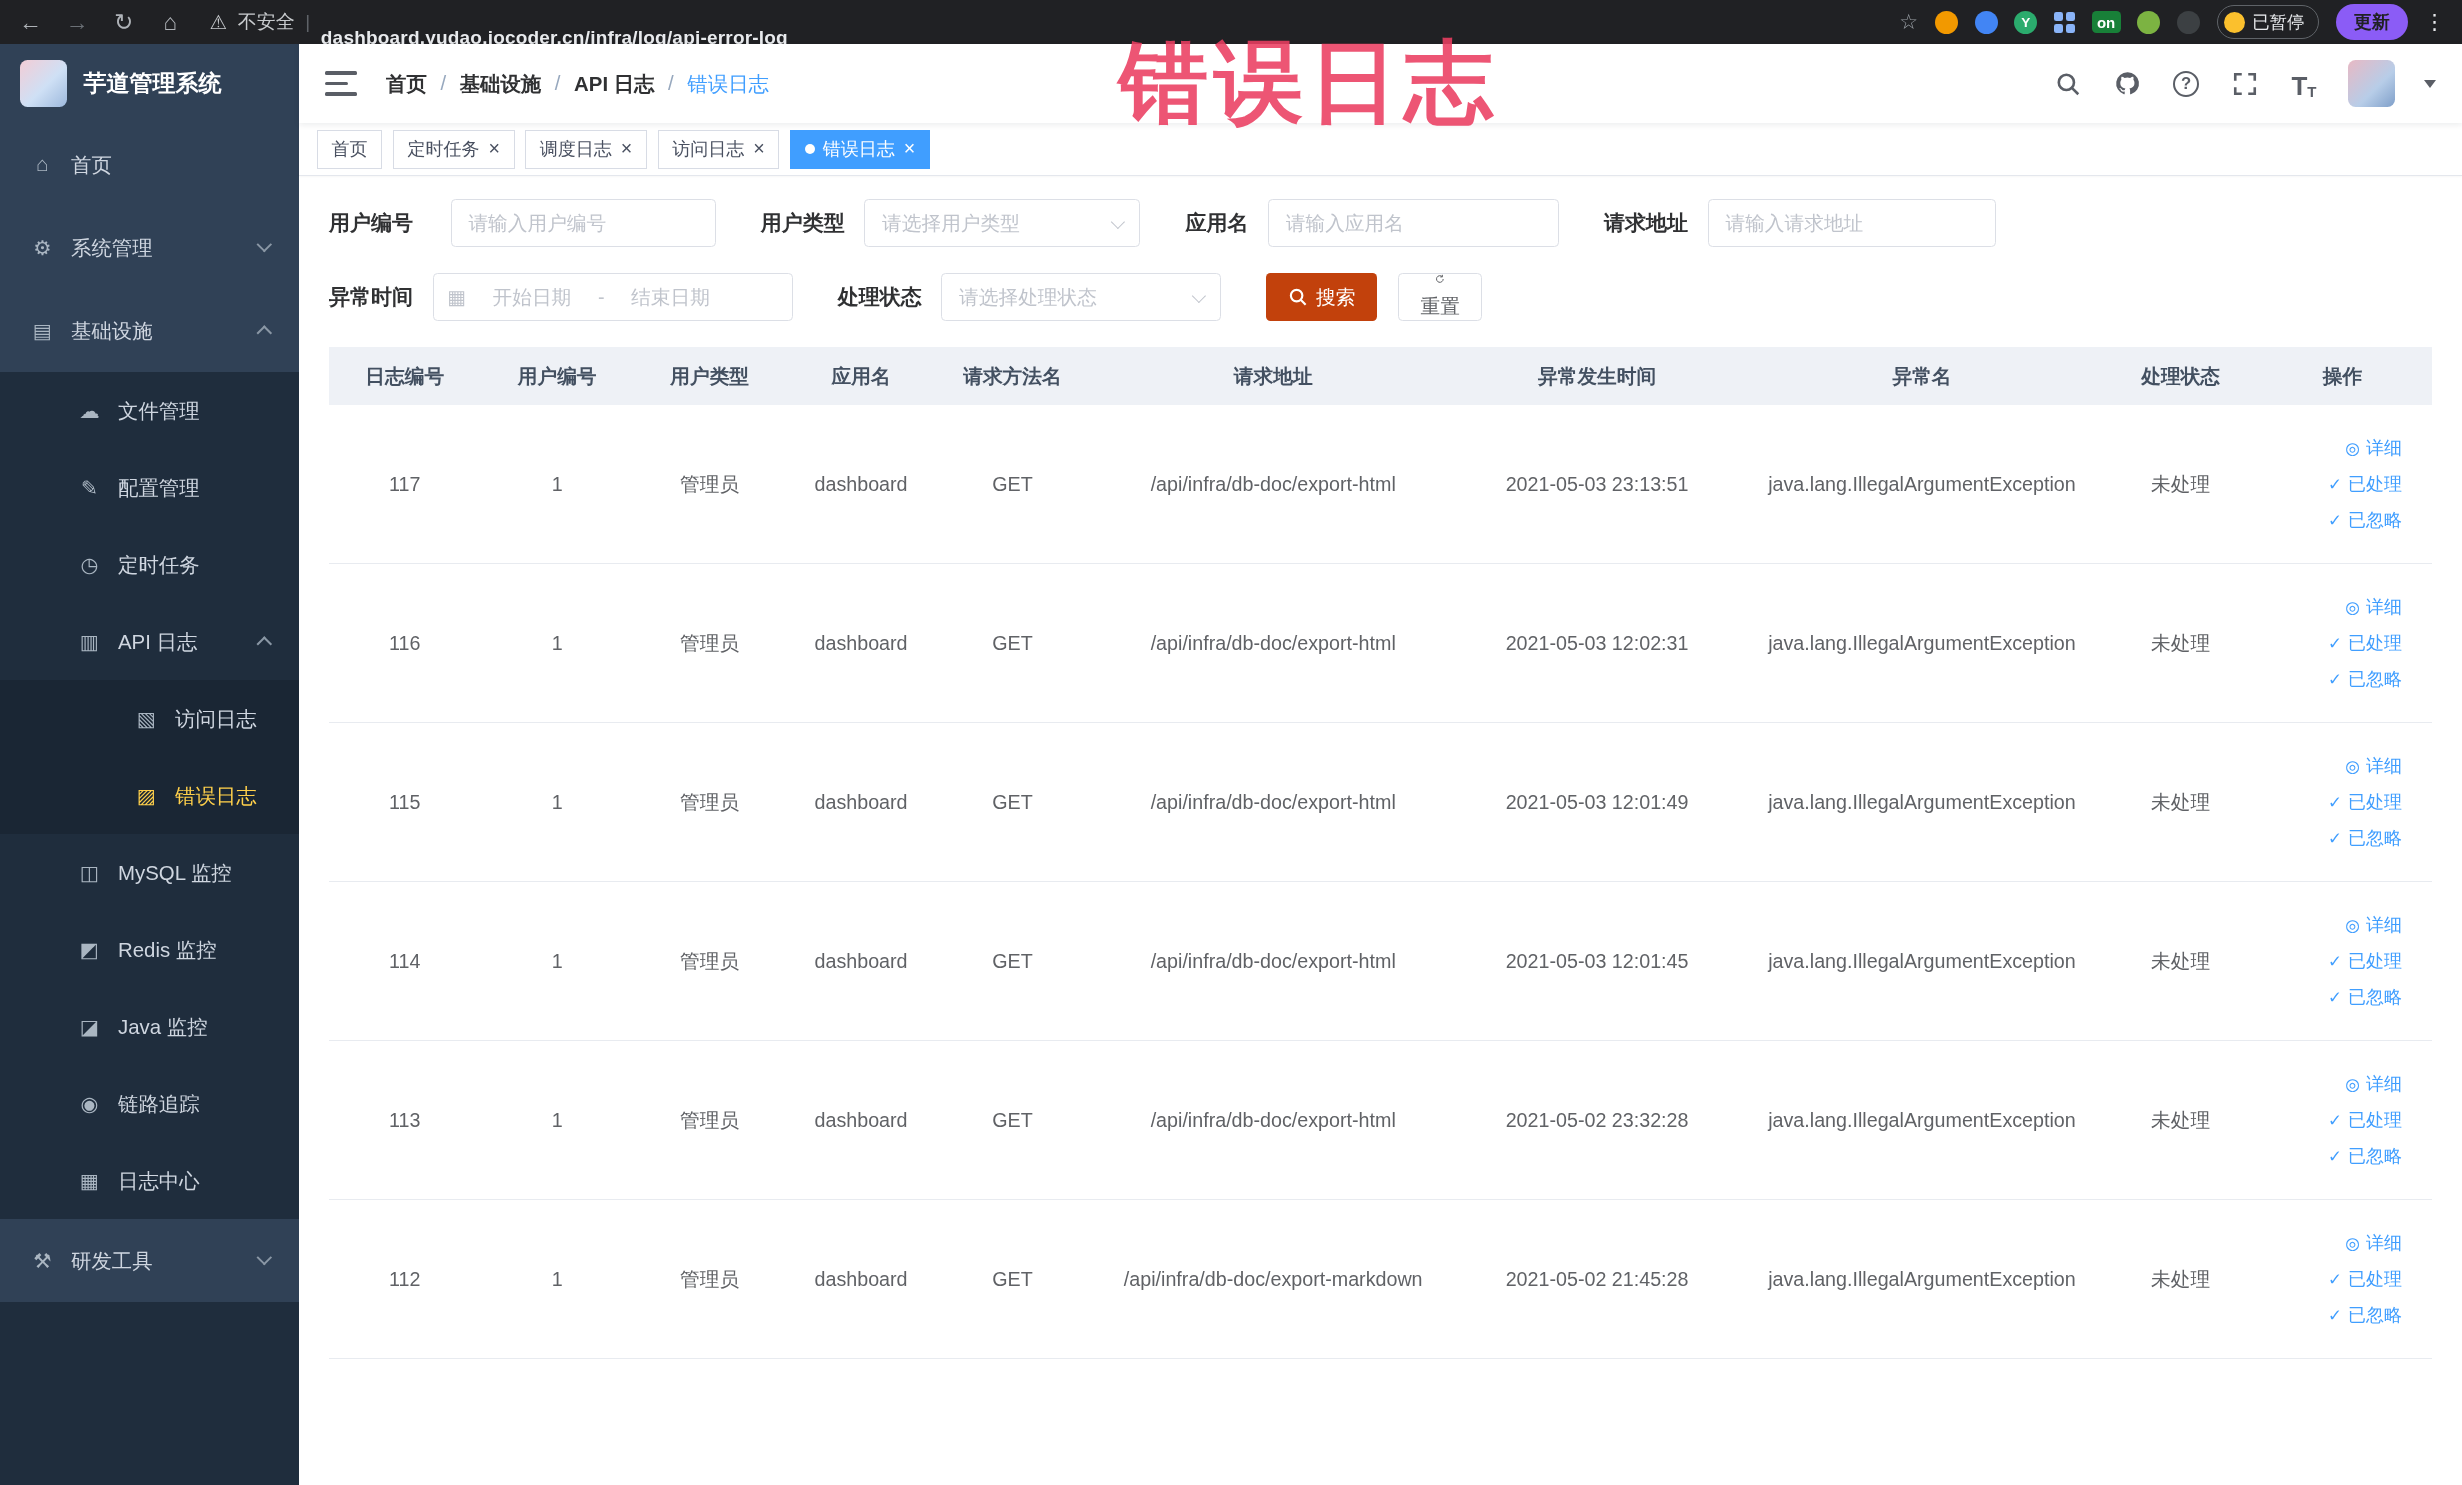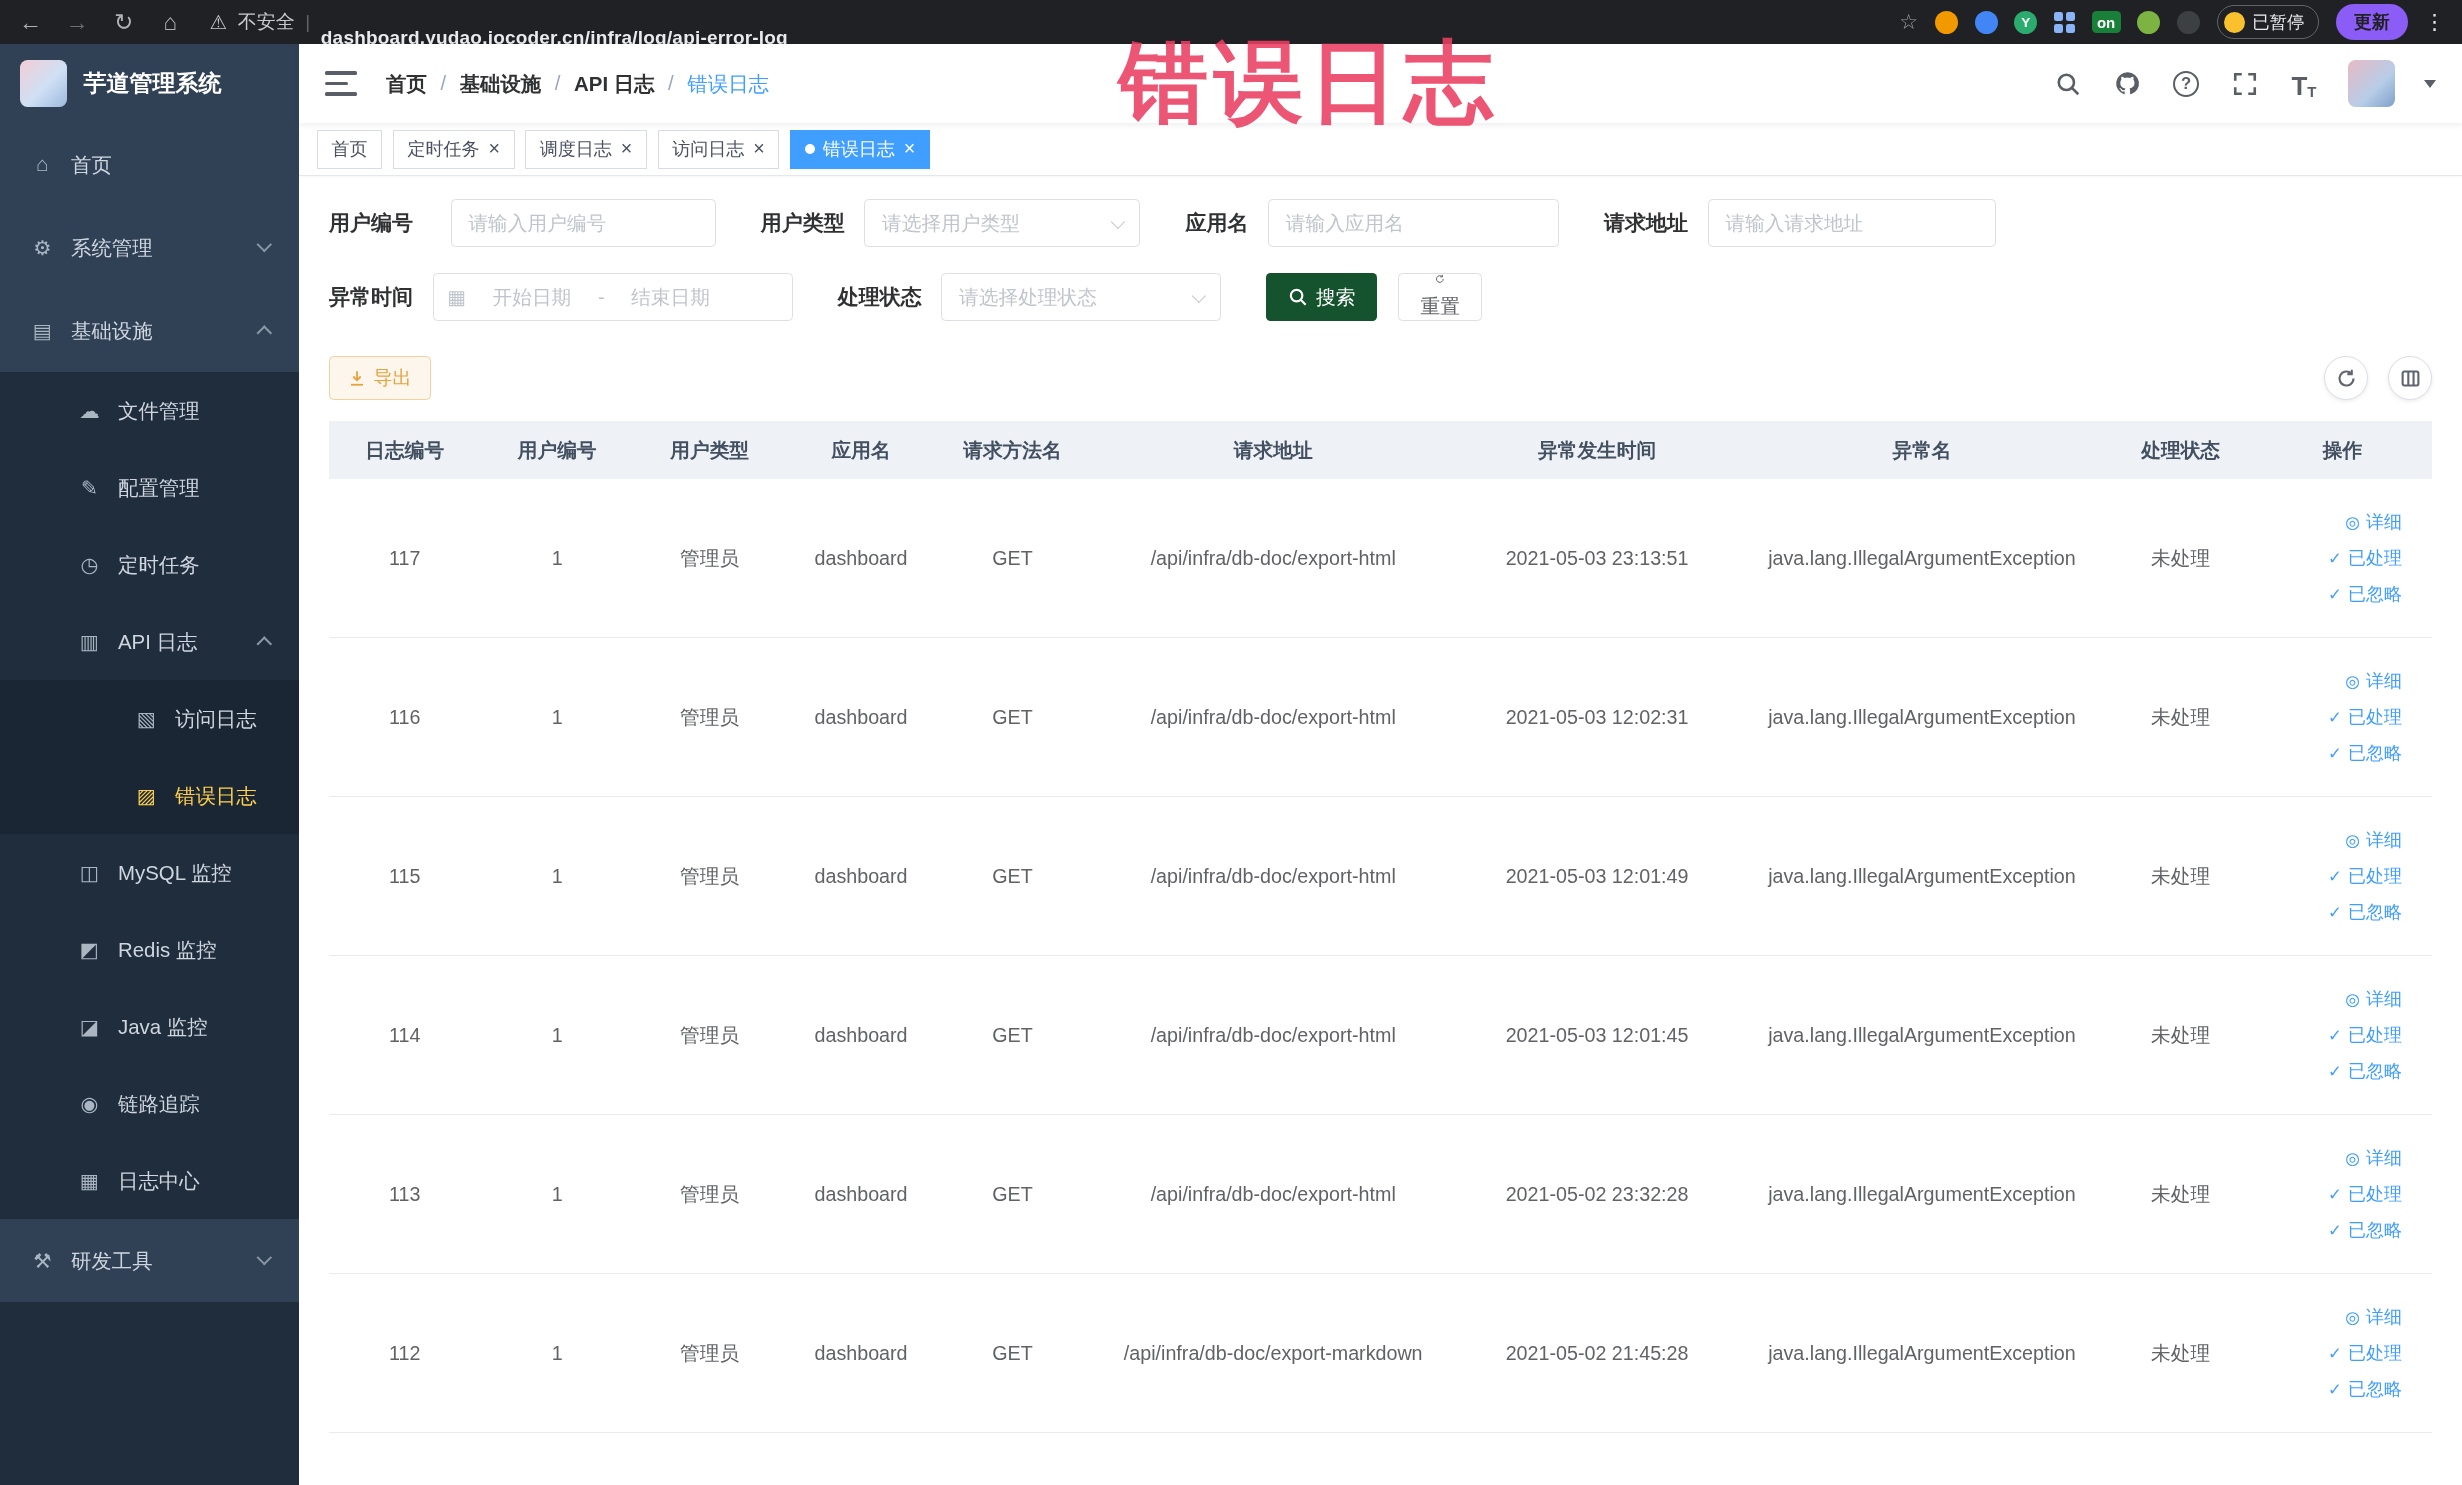--- a/index.html
+++ b/index.html
@@ -79,21 +79,21 @@
   .f-select { position:relative; display:inline-flex; align-items:center; }
   .f-select .f-input { padding-right:42px; width:100%; }
   .sel-caret { position:absolute; right:18px; top:18px; width:9.8px; height:9.8px; border-right:1.9px solid #c0c4cc; border-bottom:1.9px solid #c0c4cc; transform:rotate(45deg); pointer-events:none; }
   .w-user { width:265px;margin-left:18px; } .w-type { width:276px; } .w-app { width:291px; } .w-url { width:288px; } .w-status { width:280px; }
   .date-range { height:48px; width:360px; border:0.8px solid #dcdfe6; border-radius:4.5px; display:flex; align-items:center; padding:0 13.6px; gap:9px; background:#fff; }
   .cal-icon { color:#c0c4cc; font-size:19.7px; }
   .date-range input { border:none; outline:none; width:114px; font-size:19.7px; color:#606266; text-align:center; font-family:inherit; }
   .date-range input::placeholder { color:#c0c4cc; }
   .range-sep { color:#c0c4cc; font-size:19.7px; }
   .btn { height:48px; border-radius:4.5px; font-size:19.7px; display:inline-flex; align-items:center; gap:9px; padding:0 21px; cursor:pointer; border:0.8px solid transparent; font-family:inherit; }
-  .btn-primary { background:#14532d; color:#fff;gap:8px; }
+  .btn-primary { background:#c2410c; color:#fff;gap:8px; }
   .btn-default { background:#fff; border-color:#dcdfe6; color:#606266; }
   .btn + .btn { margin-left:21px;flex-direction:column; }
   .toolbar-row { display:flex; align-items:center; justify-content:space-between; margin:35px 0 21px; }
   .btn-export { height:44px; border-radius:4.5px; background:#fdf6ec; border:0.8px solid #f3d19e; color:#e6a23c; font-size:19px; display:inline-flex; align-items:center; gap:7.6px; padding:0 18px; cursor:pointer; font-family:inherit; }
   .circle-btns { display:flex; gap:19.7px; }
   .circle-btn { width:44px; height:44px; border-radius:50%; border:0.8px solid #dcdfe6; background:#fff; box-shadow:0 1.5px 4.5px rgba(0,0,0,.08); display:flex; align-items:center; justify-content:center; color:#5f6670; cursor:pointer; }
 
   
   .table { width:100%; }
   .t-head { display:flex; background:#eef1f6; }
@@ -342,44 +342,20 @@
         </button>
         <button class="btn btn-default">
           <svg width="19.7" height="19.7" viewBox="0 0 24 24" fill="none" stroke="#606266" stroke-width="2.4">
               <path d="M20 12a8 8 0 1 1-2.4-5.7"></path>
               <path d="M18 2v5h-5" fill="none"></path>
             </svg>
           <span>重置</span>
         </button>
       </div>
 
-      <div class="toolbar-row">
-        <button class="btn-export">
-          <svg width="18" height="18" viewBox="0 0 24 24" fill="none" stroke="#e6a23c" stroke-width="2.4">
-              <path d="M12 3v12M7 10l5 5 5-5"></path>
-              <path d="M4 21h16"></path>
-            </svg>
-          <span>导出</span>
-        </button>
-        <div class="circle-btns">
-          <span class="circle-btn">
-            <svg width="21" height="21" viewBox="0 0 24 24" fill="none" stroke="#5f6670" stroke-width="2.4">
-                <path d="M20 12a8 8 0 1 1-2.4-5.7"></path>
-                <path d="M18 2v5h-5"></path>
-              </svg>
-          </span>
-          <span class="circle-btn">
-            <svg width="21" height="21" viewBox="0 0 24 24" fill="none" stroke="#5f6670" stroke-width="2.4">
-                <rect x="3" y="4" width="18" height="16" rx="2"></rect>
-                <line x1="9.5" y1="4" x2="9.5" y2="20"></line>
-                <line x1="15.5" y1="4" x2="15.5" y2="20"></line>
-              </svg>
-          </span>
-        </div>
-      </div>
 
       <div class="table">
         <div class="t-head">
             <div class="td c0">日志编号</div>
             <div class="td c1">用户编号</div>
             <div class="td c2">用户类型</div>
             <div class="td c3">应用名</div>
             <div class="td c4">请求方法名</div>
             <div class="td c5">请求地址</div>
             <div class="td c6">异常发生时间</div>

